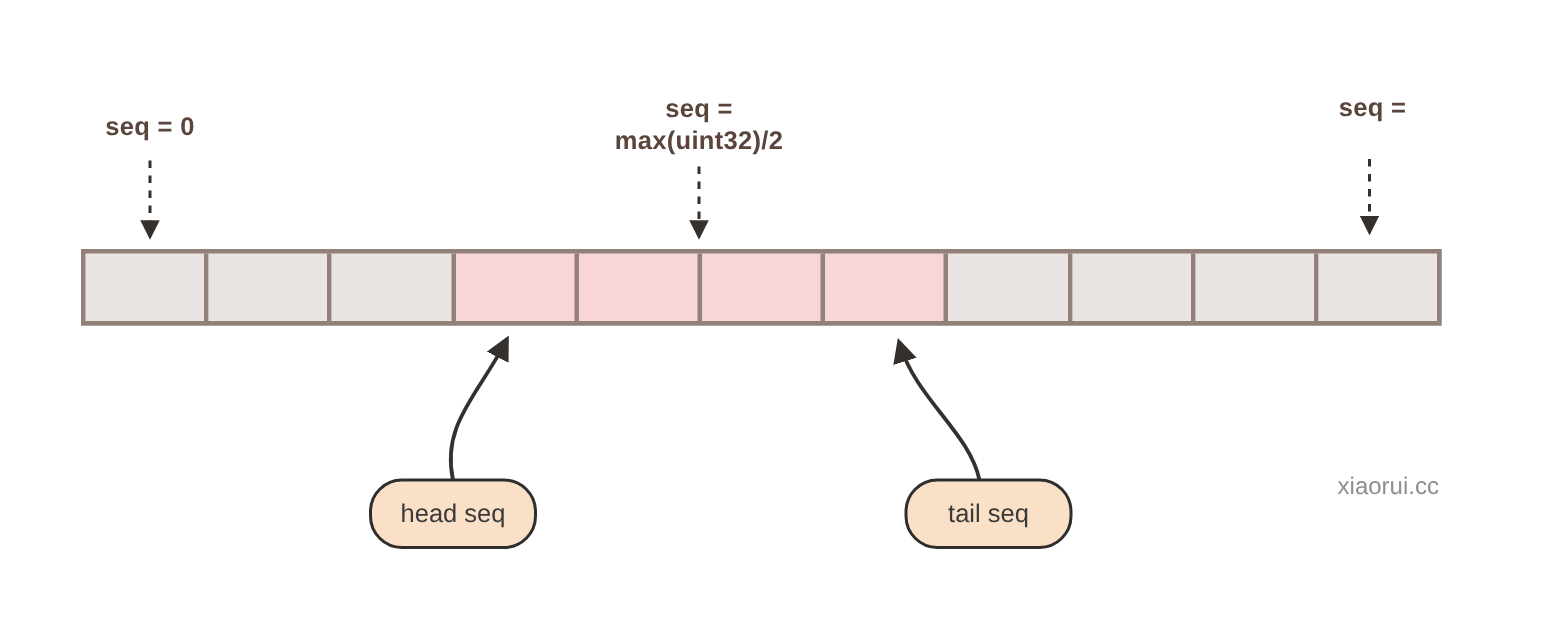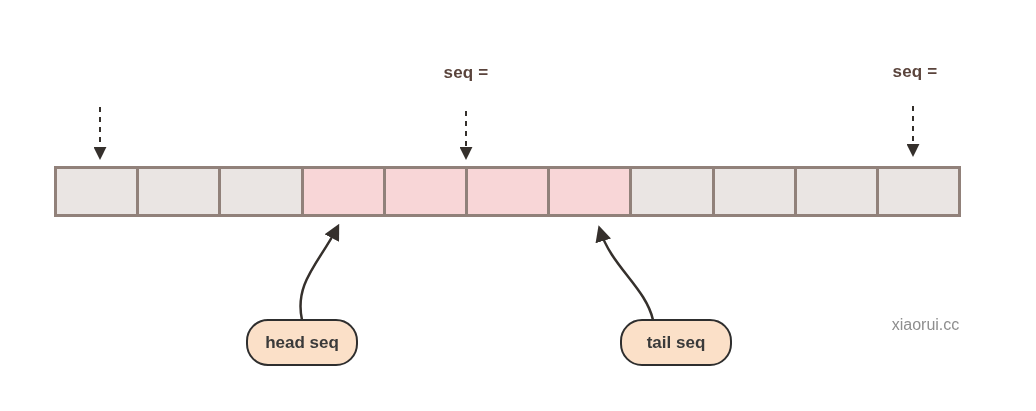--- a/index.html
+++ b/index.html
@@ -78,44 +78,47 @@
     height: 47px;
     background: var(--box-fill);
     border: 2.5px solid var(--box-border);
     border-radius: 22px;
     display: flex;
     align-items: center;
     justify-content: center;
     font-size: 17px;
     color: var(--box-text);
     box-sizing: border-box;
-    font-weight: bold;
   }
   .pointer-head { left: 246px; }
-  .pointer-tail { left: 620px; }
+  .pointer-tail { left: 603px; }
 
   
   .watermark {
     position: absolute;
     left: 853px;
     top: 315px;
     width: 145px;
     text-align: center;
     color: var(--watermark);
     font-size: 16px;
     line-height: 19px;
   }
 </style>
 </head>
 <body>
 
 <div class="canvas">
 
+  <div class="anno anno-seq-zero">
+    <div>seq = 0</div>
+  </div>
   <div class="anno anno-seq-mid">
     <div>seq =</div>
+    <div>max(uint32)/2</div>
   </div>
   <div class="anno anno-seq-max">
     <div>seq =</div>
   </div>
 
   <div class="buffer-bar">
       <div class="cell free"></div>
       <div class="cell free"></div>
       <div class="cell free"></div>
       <div class="cell used"></div>

